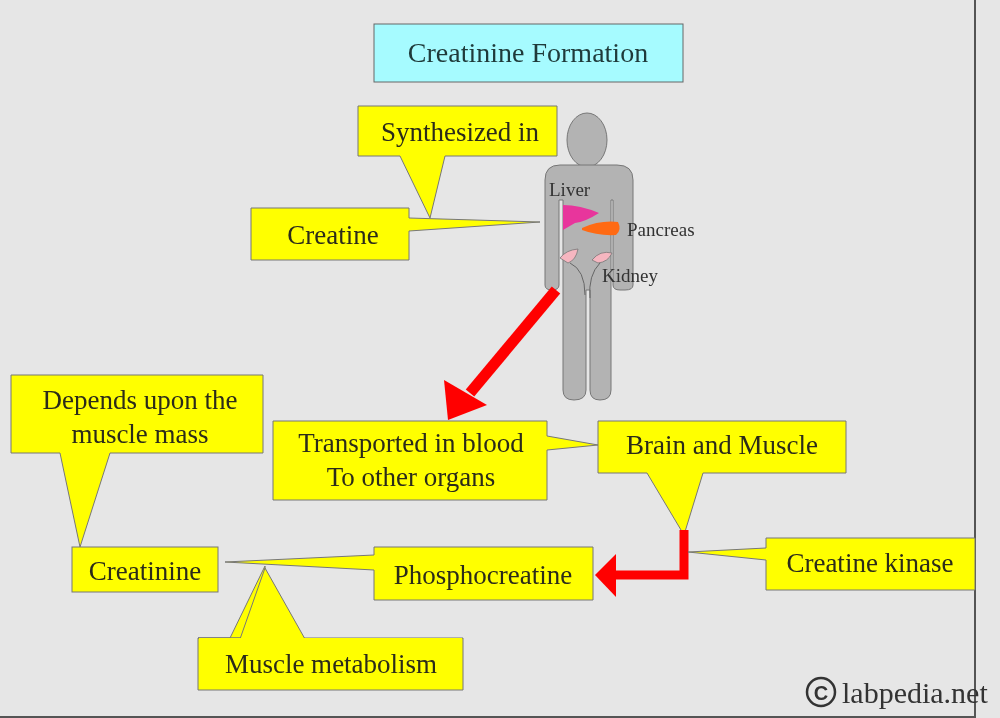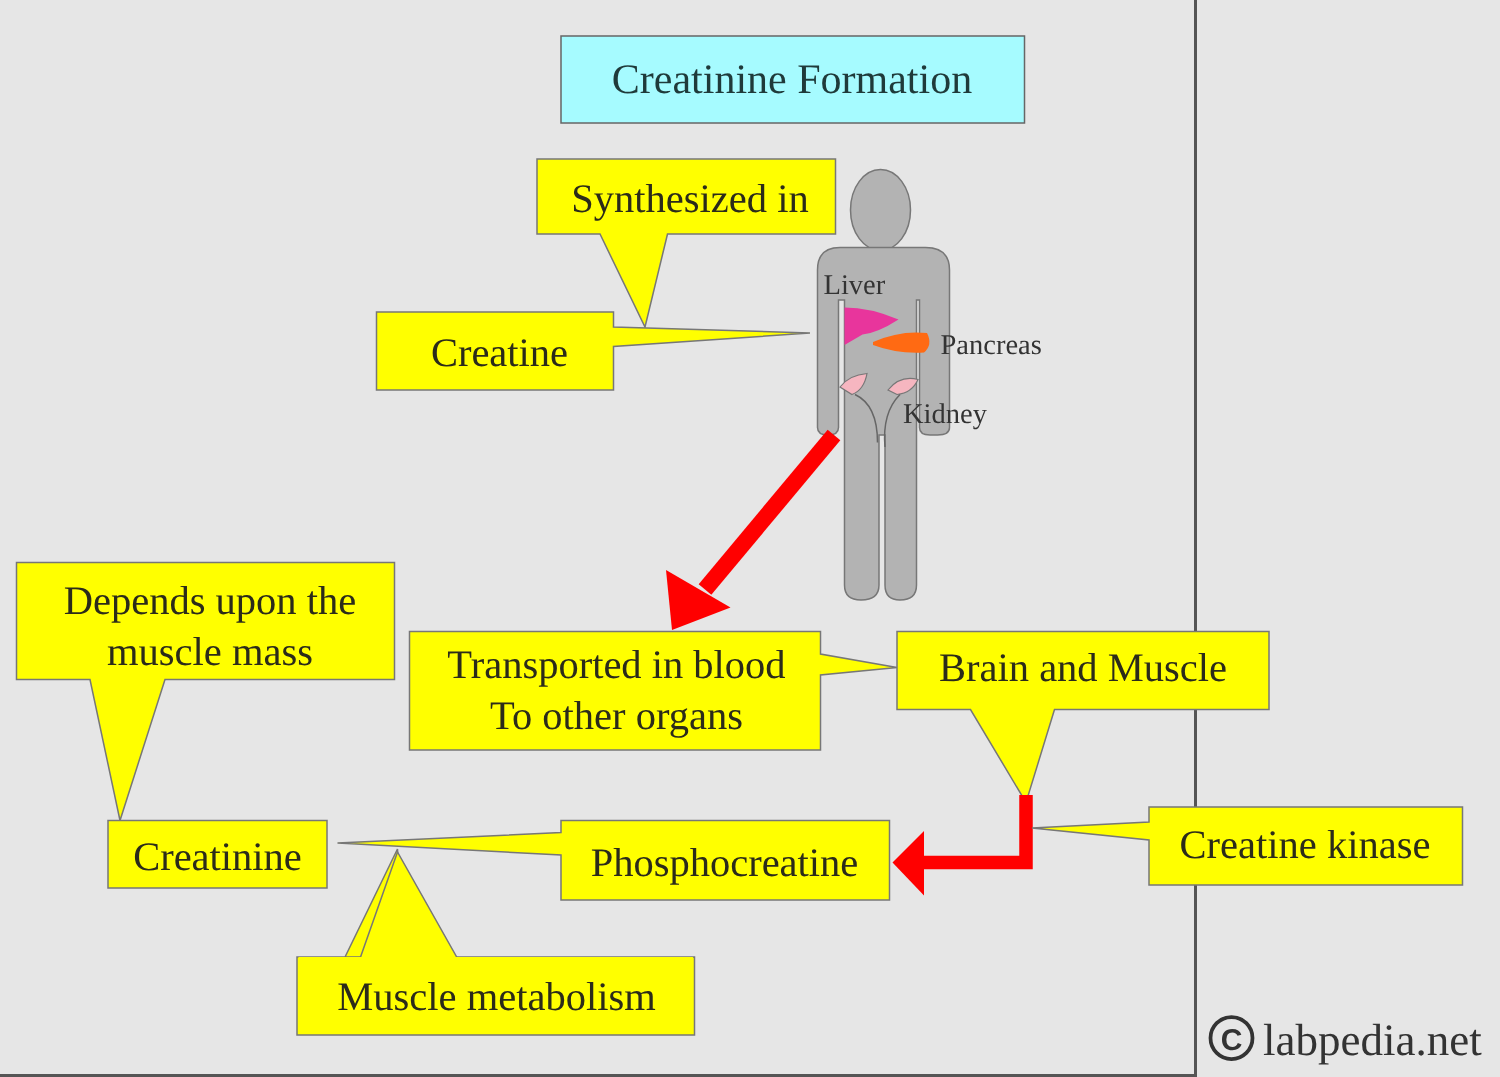--- a/index.html
+++ b/index.html
@@ -1,17 +1,17 @@
 <!DOCTYPE html>
 <html><head>
 <meta charset="utf-8">
 <style>
   html, body { margin:0; padding:0; }
   body { width:1000px; height:718px; overflow:hidden; background:#e6e6e6; font-family:"Liberation Serif", serif; }
-  #stage { position:absolute; left:0; top:0; width:798px; height:718px; box-sizing:border-box; border:2px solid #555; border-top:none; border-left:none; background:#e6e6e6; }
+  #stage { position:absolute; left:0; top:0; width:976px; height:718px; box-sizing:border-box; border:2px solid #555; border-top:none; border-left:none; background:#e6e6e6; }
   svg { position:absolute; left:0; top:0; }
   .lbl { font-family:"Liberation Serif", serif; fill:#2b2b1a; }
   .box-text { font-size:27px; }
   .small-text { font-size:19px; fill:#333; }
   .title-text { font-size:28px; fill:#1f3a3a; }
   .wm { font-size:30px; fill:#333; }
 </style>
 </head>
 <body>
 

